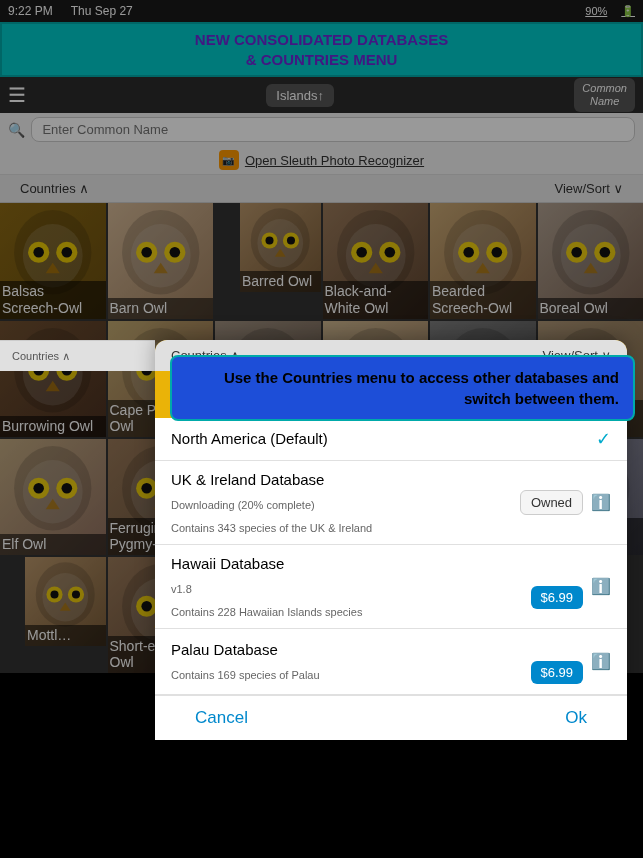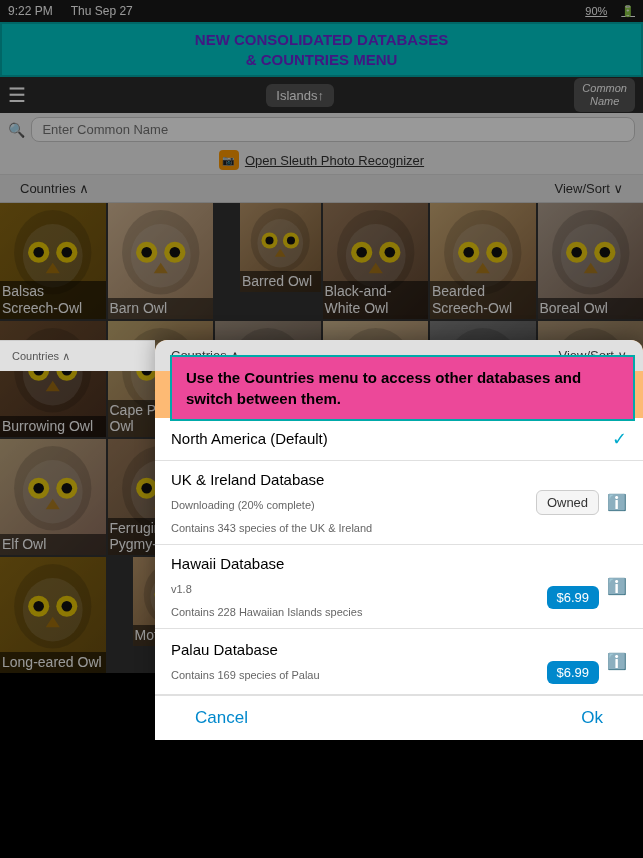--- a/index.html
+++ b/index.html
@@ -185,22 +185,22 @@
       top: 0; left: 0; right: 0; bottom: 0;
       background: rgba(0,0,0,0.4);
       z-index: 100;
     }
 
     
     #countries-dropdown {
       position: absolute;
       top: 340px;
       left: 155px;
-      right: 0;
-      background: #fdba74;
+      right: 16px;
+      background: #eab308;
       border-radius: 12px 12px 0 0;
       z-index: 101;
       overflow: hidden;
       box-shadow: 0 -4px 20px rgba(0,0,0,0.3);
     }
 
     #countries-dropdown .dropdown-header {
       background: #e0e0e0;
       display: flex;
       justify-content: space-between;
@@ -216,28 +216,28 @@
       align-items: center;
       gap: 4px;
     }
 
     
     #tooltip-box {
       position: absolute;
       top: 355px;
       left: 170px;
       right: 8px;
-      background: #ec4899;
+      background: #1d4ed8;
       border: 2px solid #00aaaa;
-      border-radius: 0;
+      border-radius: 8px;
       padding: 10px 14px;
       font-size: 15px;
       font-weight: bold;
       color: #000;
-      text-align: left;
+      text-align: right;
       z-index: 102;
       line-height: 1.4;
     }
 
     
     #countries-desc {
       padding: 8px 16px;
       font-size: 11px;
       color: #555;
       line-height: 1.4;
@@ -567,32 +567,20 @@
         <ellipse cx="30" cy="28" rx="22" ry="24" fill="rgba(0,0,0,0.15)"></ellipse>
         <ellipse cx="30" cy="30" rx="17" ry="18" fill="rgba(255,255,255,0.12)"></ellipse>
         <circle cx="22" cy="28" r="6" fill="rgba(255,220,0,0.85)"></circle>
         <circle cx="22" cy="28" r="3" fill="#111"></circle>
         <circle cx="38" cy="28" r="6" fill="rgba(255,220,0,0.85)"></circle>
         <circle cx="38" cy="28" r="3" fill="#111"></circle>
         <polygon points="30,34 26,40 34,40" fill="rgba(180,120,0,0.7)"></polygon>
       </svg>
       <div class="owl-label">Great Horned Owl</div>
     </div>
-    <div class="owl-cell owl-1">
-      <svg viewBox="0 0 60 66" width="100%" height="100%" style="position: absolute; top: 0px; left: 0px;">
-        <ellipse cx="30" cy="28" rx="22" ry="24" fill="rgba(0,0,0,0.15)"></ellipse>
-        <ellipse cx="30" cy="30" rx="17" ry="18" fill="rgba(255,255,255,0.12)"></ellipse>
-        <circle cx="22" cy="28" r="6" fill="rgba(255,220,0,0.85)"></circle>
-        <circle cx="22" cy="28" r="3" fill="#111"></circle>
-        <circle cx="38" cy="28" r="6" fill="rgba(255,220,0,0.85)"></circle>
-        <circle cx="38" cy="28" r="3" fill="#111"></circle>
-        <polygon points="30,34 26,40 34,40" fill="rgba(180,120,0,0.7)"></polygon>
-      </svg>
-      <div class="owl-label">Long-eared Owl</div>
-    </div>
     <div class="owl-cell owl-3">
       <svg viewBox="0 0 60 66" width="100%" height="100%" style="position: absolute; top: 0px; left: 0px;">
         <ellipse cx="30" cy="28" rx="22" ry="24" fill="rgba(0,0,0,0.15)"></ellipse>
         <ellipse cx="30" cy="30" rx="17" ry="18" fill="rgba(255,255,255,0.12)"></ellipse>
         <circle cx="22" cy="28" r="6" fill="rgba(255,220,0,0.85)"></circle>
         <circle cx="22" cy="28" r="3" fill="#111"></circle>
         <circle cx="38" cy="28" r="6" fill="rgba(255,220,0,0.85)"></circle>
         <circle cx="38" cy="28" r="3" fill="#111"></circle>
         <polygon points="30,34 26,40 34,40" fill="rgba(180,120,0,0.7)"></polygon>
       </svg>

